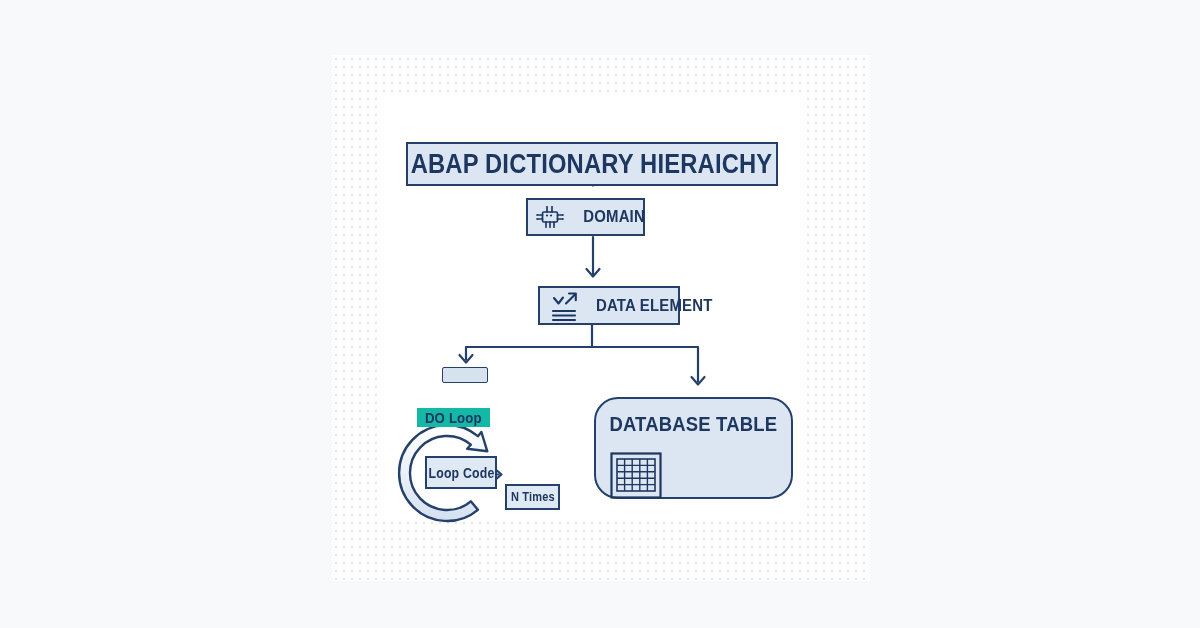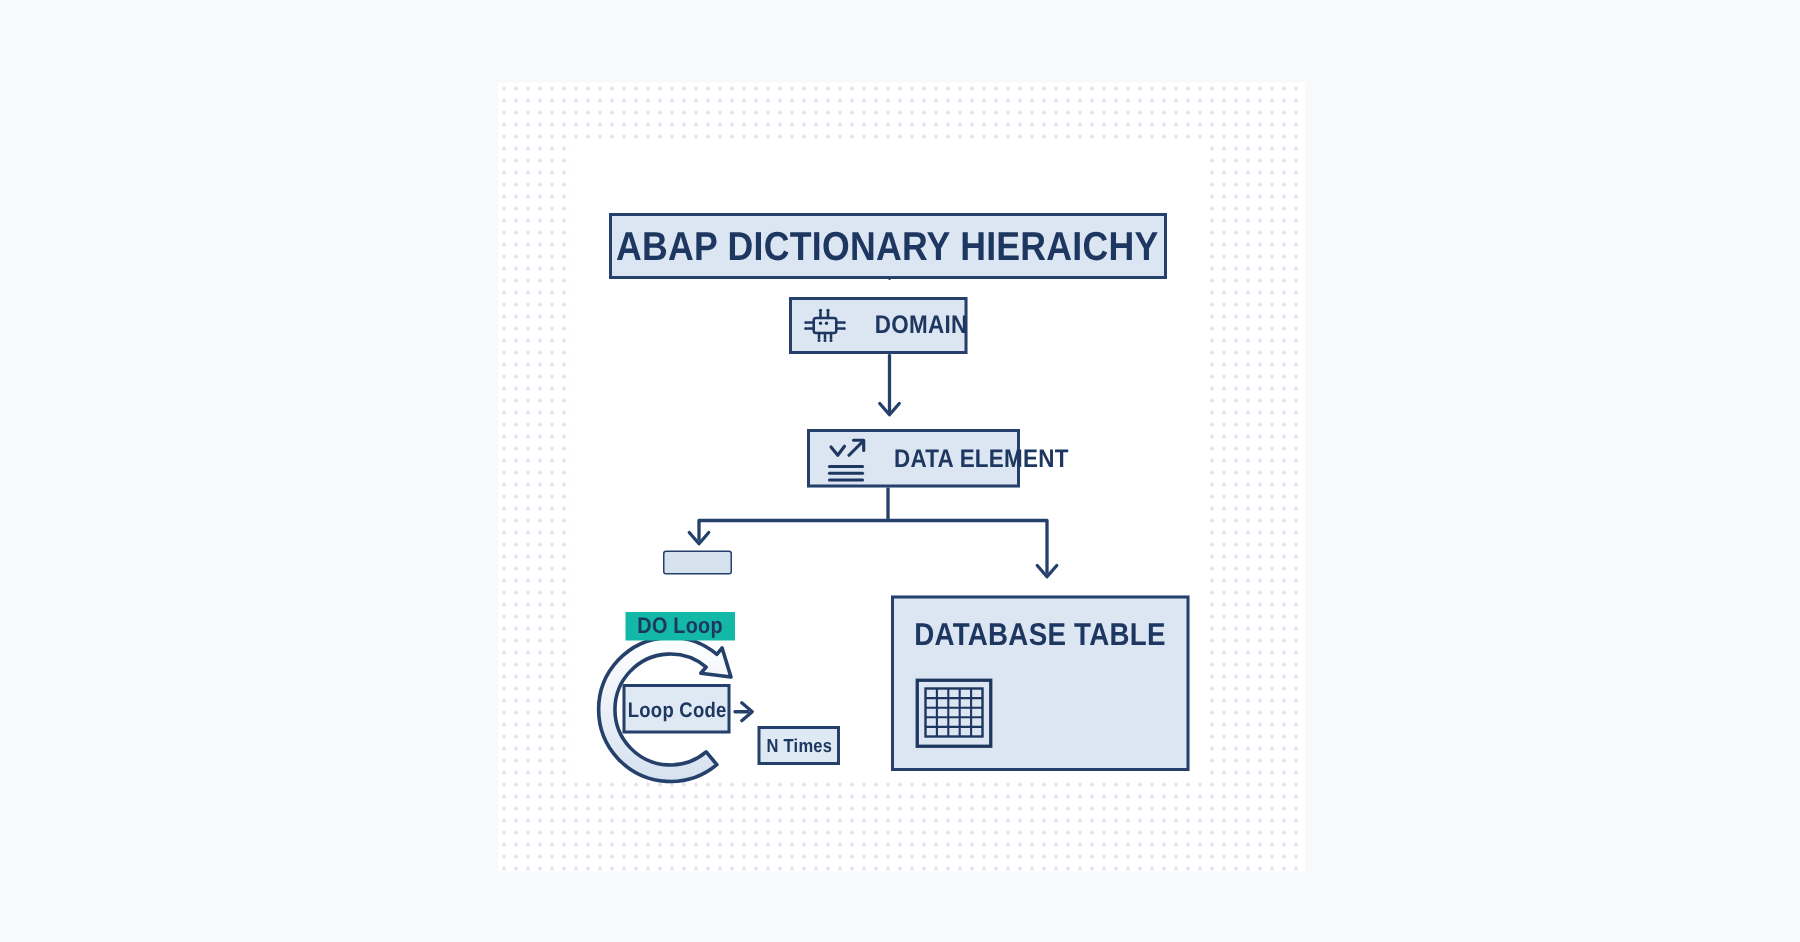--- a/index.html
+++ b/index.html
@@ -22,24 +22,24 @@
     position:absolute;box-sizing:border-box;
     background:#dce6f2;border:2px solid #24406b;
     display:flex;align-items:center;color:#1d3760;
   }
   .cond{display:inline-block;transform:scaleX(0.88);transform-origin:center;
     white-space:nowrap;font-weight:bold;letter-spacing:0.2px;}
   .title-box{left:406px;top:106px;width:372px;height:44px;justify-content:center;font-size:27px;margin-top:36px;}
   .domain-box{left:526px;top:198px;width:119px;height:38px;padding-left:7px;gap:13px;font-size:17px;justify-content:space-between;}
   .dataelem-box{left:499px;top:286px;width:142px;height:39px;padding-left:9px;gap:9px;font-size:17px;margin-left:39px;}
   .small-box{left:442px;top:367px;width:46px;height:16px;border-width:1.5px;border-radius:2px;background:#d7e2ef;}
-  .dbtable-box{left:594px;top:397px;width:199px;height:117px;display:block;}
+  .dbtable-box{left:594px;top:397px;width:199px;height:102px;display:block;border-radius:24px;}
   .dbtable-label{margin-top:13px;text-align:center;font-size:21px;color:#1d3760;}
   .table-icon-wrap{position:absolute;left:14px;top:53px;width:52px;height:47px;}
-  .loopcode-box{left:415px;top:456px;width:72px;height:33px;justify-content:center;font-size:14px;background:#dfe9f4;}
+  .loopcode-box{left:425px;top:456px;width:72px;height:33px;justify-content:center;font-size:14px;background:#dfe9f4;}
   .ntimes-box{left:505px;top:484px;width:55px;height:26px;justify-content:center;font-size:12.5px;background:#dfe9f4;}
   .doloop-label{
     position:absolute;left:417px;top:408px;padding:1px 4px;background:#14b8a6;
     color:#1d3760;font-size:15px;z-index:5;
   }
   .overlay{position:absolute;left:0;top:0;pointer-events:none;}
   .loop-svg{position:absolute;left:395px;top:403px;}
   .icon{display:inline-flex;align-items:center;justify-content:center;}
   .z2{z-index:2;} .z3{z-index:3;}
 </style>

